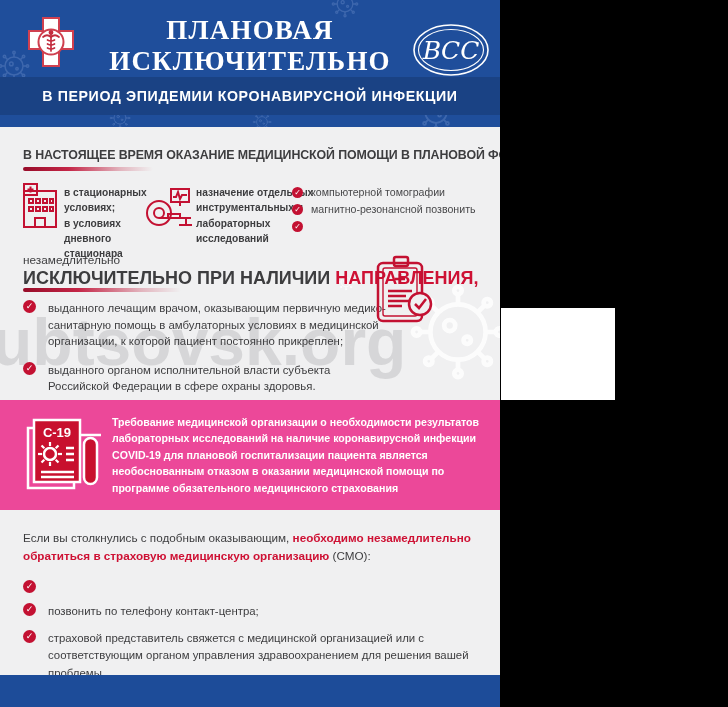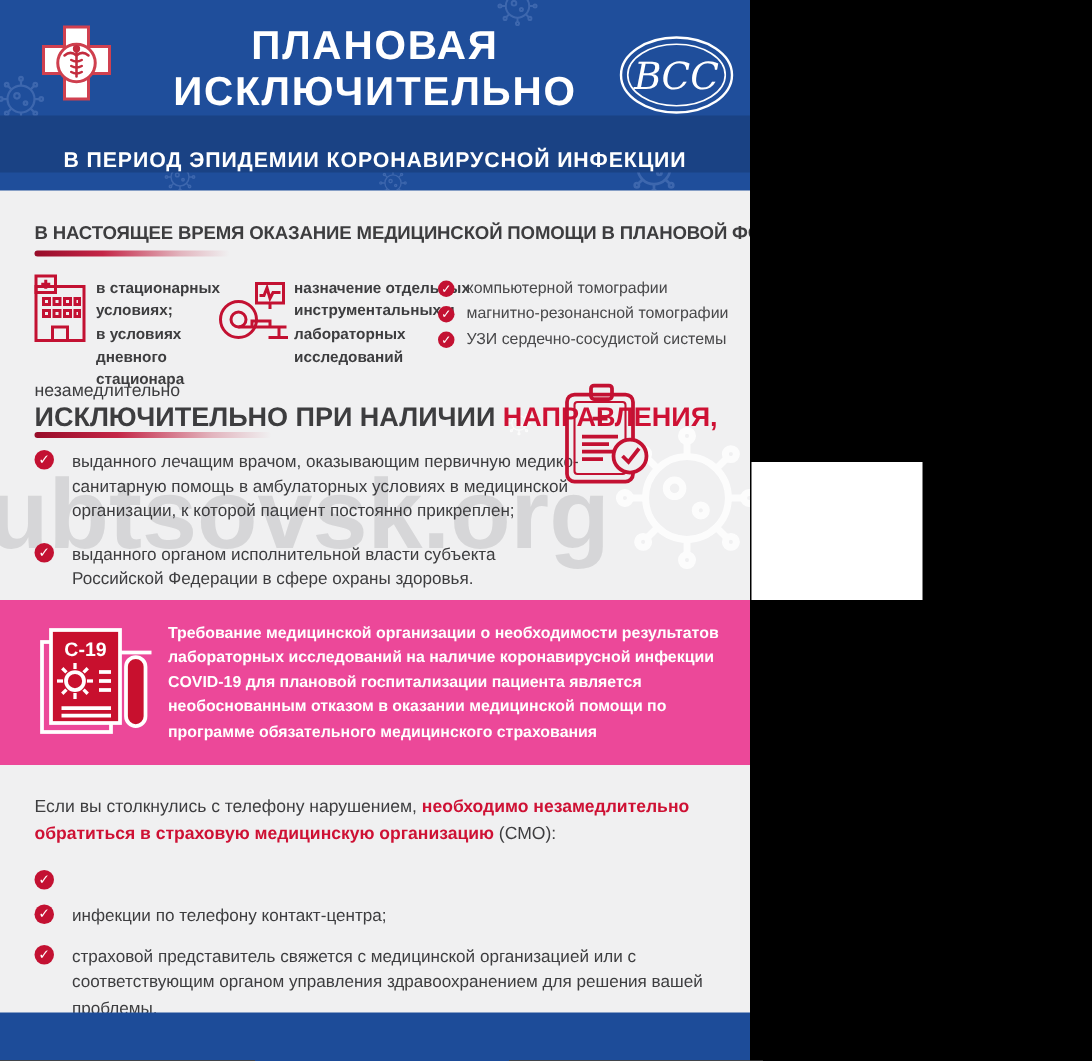--- a/index.html
+++ b/index.html
@@ -5,23 +5,23 @@
   html,body{margin:0;padding:0;background:#000;}
   .canvas{position:relative;width:728px;height:707px;background:#000;overflow:hidden;
           font-family:"Liberation Sans","DejaVu Sans",sans-serif;}
   .poster{position:absolute;left:0;top:0;width:500px;height:707px;background:#f0f0f1;overflow:hidden;}
 
   
   .header{position:absolute;left:0;top:0;width:500px;height:127px;background:#1f4e9b;overflow:hidden;}
   .header-decor{position:absolute;left:0;top:0;width:500px;height:127px;color:#7c9ad4;opacity:.33;}
   .emblem{position:absolute;left:26px;top:15px;width:50px;height:54px;}
   .title{position:absolute;left:0;top:15px;width:100%;text-align:center;color:#fff;font-weight:bold;
-         font-size:27px;letter-spacing:1.2px;line-height:31px;}
+         font-size:27px;letter-spacing:1.2px;line-height:31px;font-family:Liberation Serif, serif;}
   .subtitle-band{position:absolute;left:0;top:77px;width:100%;height:38px;background:#1a4284;
-                 display:flex;align-items:flex-end;justify-content:center;}
+                 display:flex;align-items:center;justify-content:center;}
   .subtitle{color:#fff;font-weight:bold;font-size:14.2px;letter-spacing:.6px;}
   .logo{position:absolute;left:411px;top:23px;width:80px;height:54px;}
   .logo text{font-family:"DejaVu Serif","Liberation Serif",serif;font-style:italic;font-size:25px;fill:#fff;}
 
   
   .dark{color:#3d3d3f;}
   .underline{position:absolute;height:4px;border-radius:2px;
      background:linear-gradient(90deg,#970c29 0%,#c42647 35%,rgba(201,70,95,.35) 75%,rgba(201,70,95,0) 100%);}
   .check{display:inline-block;width:13px;height:13px;border-radius:50%;background:#c31132;color:#fff;
          font-size:9px;line-height:13px;text-align:center;flex-shrink:0;}
@@ -177,25 +177,24 @@
     </svg>
     <div class="col2-text dark">назначение отдельных инструментальных и лабораторных исследований</div>
 
     <div class="checklist">
       <div class="check-row">
         <span class="check">✓</span>
         <span>компьютерной томографии</span>
       </div>
       <div class="check-row">
         <span class="check">✓</span>
-        <span>магнитно-резонансной томографии</span>
-      </div>
-      <div class="check-row">
-        <span class="check">✓</span>
-        <span>УЗИ сердечно-сосудистой системы</span>
+        <span>магнитно-резонансной позвонить</span>
+      </div>
+      <div class="check-row">
+        <span class="check">✓</span>
       </div>
     </div>
 
     <svg class="body-decor">
       <use href="#virusg" transform="translate(458,102) scale(0.92)"></use>
       <use href="#virusg" transform="translate(346,52) scale(0.16)"></use>
     </svg>
     <div class="watermark">ubtsovsk.org</div>
 
     <div class="sec2-intro dark">незамедлительно</div>
@@ -255,28 +254,28 @@
           <rect x="62" y="24" width="13" height="46" rx="6.5" fill="#c8102e"></rect>
           <line x1="58" y1="21" x2="79" y2="21"></line>
         </g>
         <text x="35" y="23" text-anchor="middle" font-size="13" font-weight="bold" fill="#ffffff">C-19</text>
       </svg>
       <div class="alert-text">Требование медицинской организации о необходимости результатов лабораторных исследований на наличие коронавирусной инфекции COVID-19 для плановой госпитализации пациента является необоснованным отказом в оказании медицинской помощи по программе обязательного медицинского страхования</div>
     </div>
 
     <div class="sec3 dark">
       <p class="sec3-intro">
-        <span>Если вы столкнулись с телефону нарушением, </span><span class="red-bold">необходимо незамедлительно обратиться в страховую медицинскую организацию</span><span> (СМО):</span>
+        <span>Если вы столкнулись с подобным оказывающим, </span><span class="red-bold">необходимо незамедлительно обратиться в страховую медицинскую организацию</span><span> (СМО):</span>
       </p>
       <div class="check-row">
         <span class="check">✓</span>
       </div>
       <div class="check-row">
         <span class="check">✓</span>
-        <span>инфекции по телефону контакт-центра;</span>
+        <span>позвонить по телефону контакт-центра;</span>
       </div>
       <div class="check-row">
         <span class="check">✓</span>
         <span>страховой представитель свяжется с медицинской организацией или с соответствующим органом управления здравоохранением для решения вашей проблемы.</span>
       </div>
     </div>
 
     <div class="footer"></div>
   </div>
 

